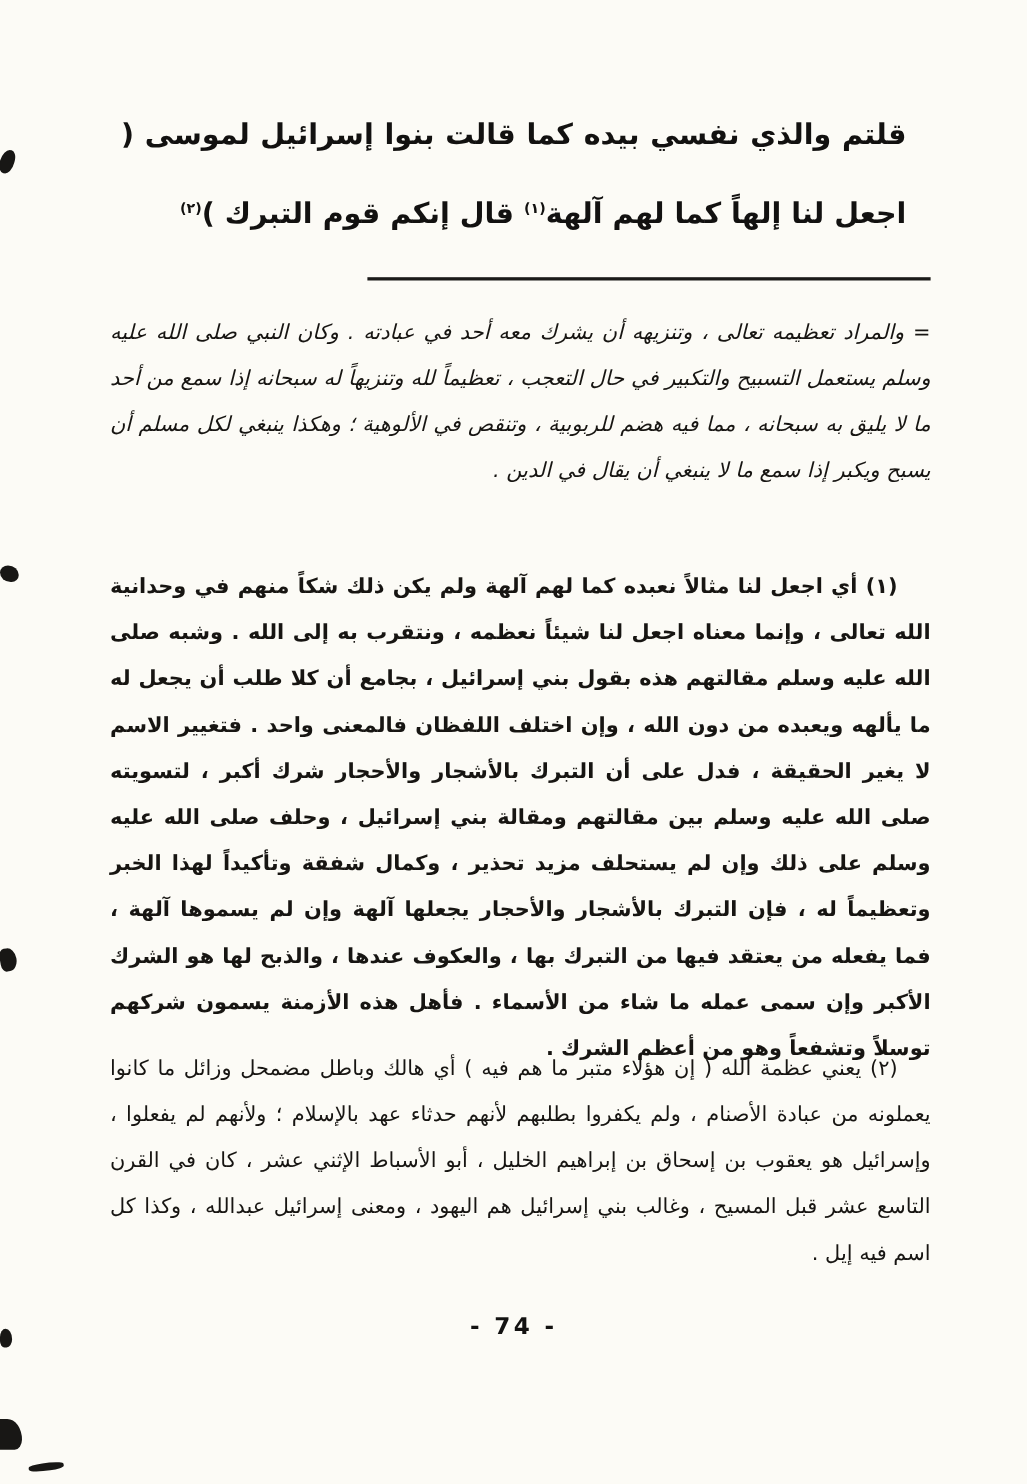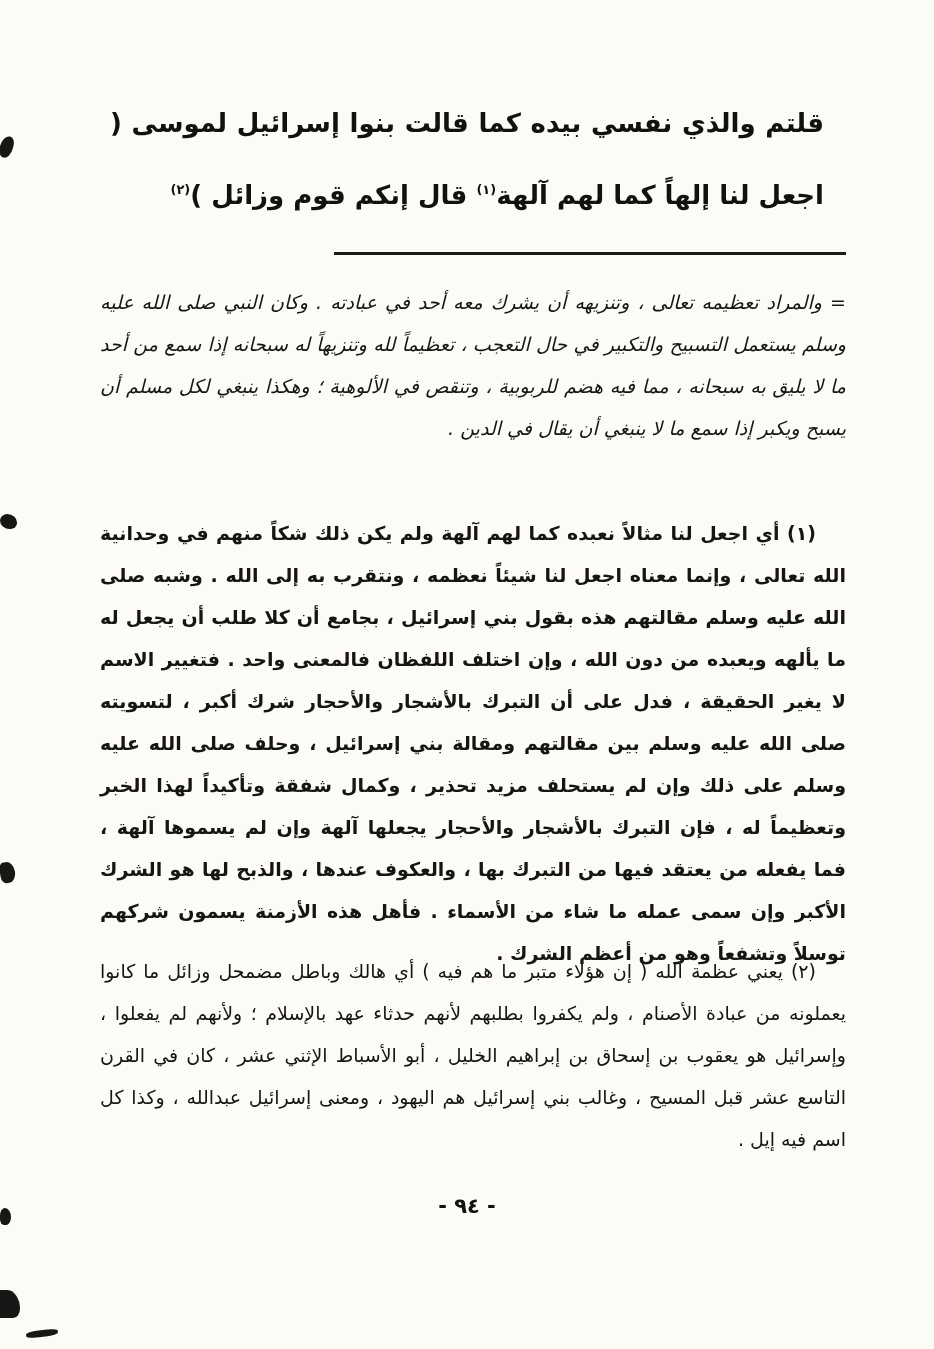--- a/index.html
+++ b/index.html
@@ -73,31 +73,31 @@
   .blot-3 { top: 862px; left: 0; width: 15px; height: 21px; border-radius: 40% 60% 60% 40%; transform: rotate(-10deg); }
   .blot-4 { top: 1208px; left: 0; width: 11px; height: 17px; border-radius: 50% 60% 50% 40%; }
   .blot-5 { top: 1290px; left: 0; width: 20px; height: 28px; border-radius: 0 70% 35% 0; }
   .blot-6 { top: 1330px; left: 26px; width: 32px; height: 7px; border-radius: 40%; transform: rotate(-7deg); }
 </style>
 </head>
 <body>
 
 <div class="page">
 
-  <div class="quote"><span>قلتم والذي نفسي بيده كما قالت بنوا إسرائيل لموسى ( اجعل لنا إلهاً كما لهم آلهة</span><sup>(١)</sup> <span>قال إنكم قوم وزائل )</span><sup>(٢)</sup></div>
+  <div class="quote"><span>قلتم والذي نفسي بيده كما قالت بنوا إسرائيل لموسى ( اجعل لنا إلهاً كما لهم آلهة</span><sup>(١)</sup> <span>قال إنكم قوم التبرك )</span><sup>(٢)</sup></div>
 
   <div class="separator"></div>
 
   <p class="para commentary">= والمراد تعظيمه تعالى ، وتنزيهه أن يشرك معه أحد في عبادته . وكان النبي صلى الله عليه وسلم يستعمل التسبيح والتكبير في حال التعجب ، تعظيماً لله وتنزيهاً له سبحانه إذا سمع من أحد ما لا يليق به سبحانه ، مما فيه هضم للربوبية ، وتنقص في الألوهية ؛ وهكذا ينبغي لكل مسلم أن يسبح ويكبر إذا سمع ما لا ينبغي أن يقال في الدين .</p>
 
   <p class="para fn1">(١) أي اجعل لنا مثالاً نعبده كما لهم آلهة ولم يكن ذلك شكاً منهم في وحدانية الله تعالى ، وإنما معناه اجعل لنا شيئاً نعظمه ، ونتقرب به إلى الله . وشبه صلى الله عليه وسلم مقالتهم هذه بقول بني إسرائيل ، بجامع أن كلا طلب أن يجعل له ما يألهه ويعبده من دون الله ، وإن اختلف اللفظان فالمعنى واحد . فتغيير الاسم لا يغير الحقيقة ، فدل على أن التبرك بالأشجار والأحجار شرك أكبر ، لتسويته صلى الله عليه وسلم بين مقالتهم ومقالة بني إسرائيل ، وحلف صلى الله عليه وسلم على ذلك وإن لم يستحلف مزيد تحذير ، وكمال شفقة وتأكيداً لهذا الخبر وتعظيماً له ، فإن التبرك بالأشجار والأحجار يجعلها آلهة وإن لم يسموها آلهة ، فما يفعله من يعتقد فيها من التبرك بها ، والعكوف عندها ، والذبح لها هو الشرك الأكبر وإن سمى عمله ما شاء من الأسماء . فأهل هذه الأزمنة يسمون شركهم توسلاً وتشفعاً وهو من أعظم الشرك .</p>
 
   <p class="para fn2">(٢) يعني عظمة الله ( إن هؤلاء متبر ما هم فيه ) أي هالك وباطل مضمحل وزائل ما كانوا يعملونه من عبادة الأصنام ، ولم يكفروا بطلبهم لأنهم حدثاء عهد بالإسلام ؛ ولأنهم لم يفعلوا ، وإسرائيل هو يعقوب بن إسحاق بن إبراهيم الخليل ، أبو الأسباط الإثني عشر ، كان في القرن التاسع عشر قبل المسيح ، وغالب بني إسرائيل هم اليهود ، ومعنى إسرائيل عبدالله ، وكذا كل اسم فيه إيل .</p>
 
-  <div class="page-number">- ٩٤ -</div>
+  <div class="page-number">- 74 -</div>
 
   <div class="blot blot-1"></div>
   <div class="blot blot-2"></div>
   <div class="blot blot-3"></div>
   <div class="blot blot-4"></div>
   <div class="blot blot-5"></div>
   <div class="blot blot-6"></div>
 
 </div>
 

